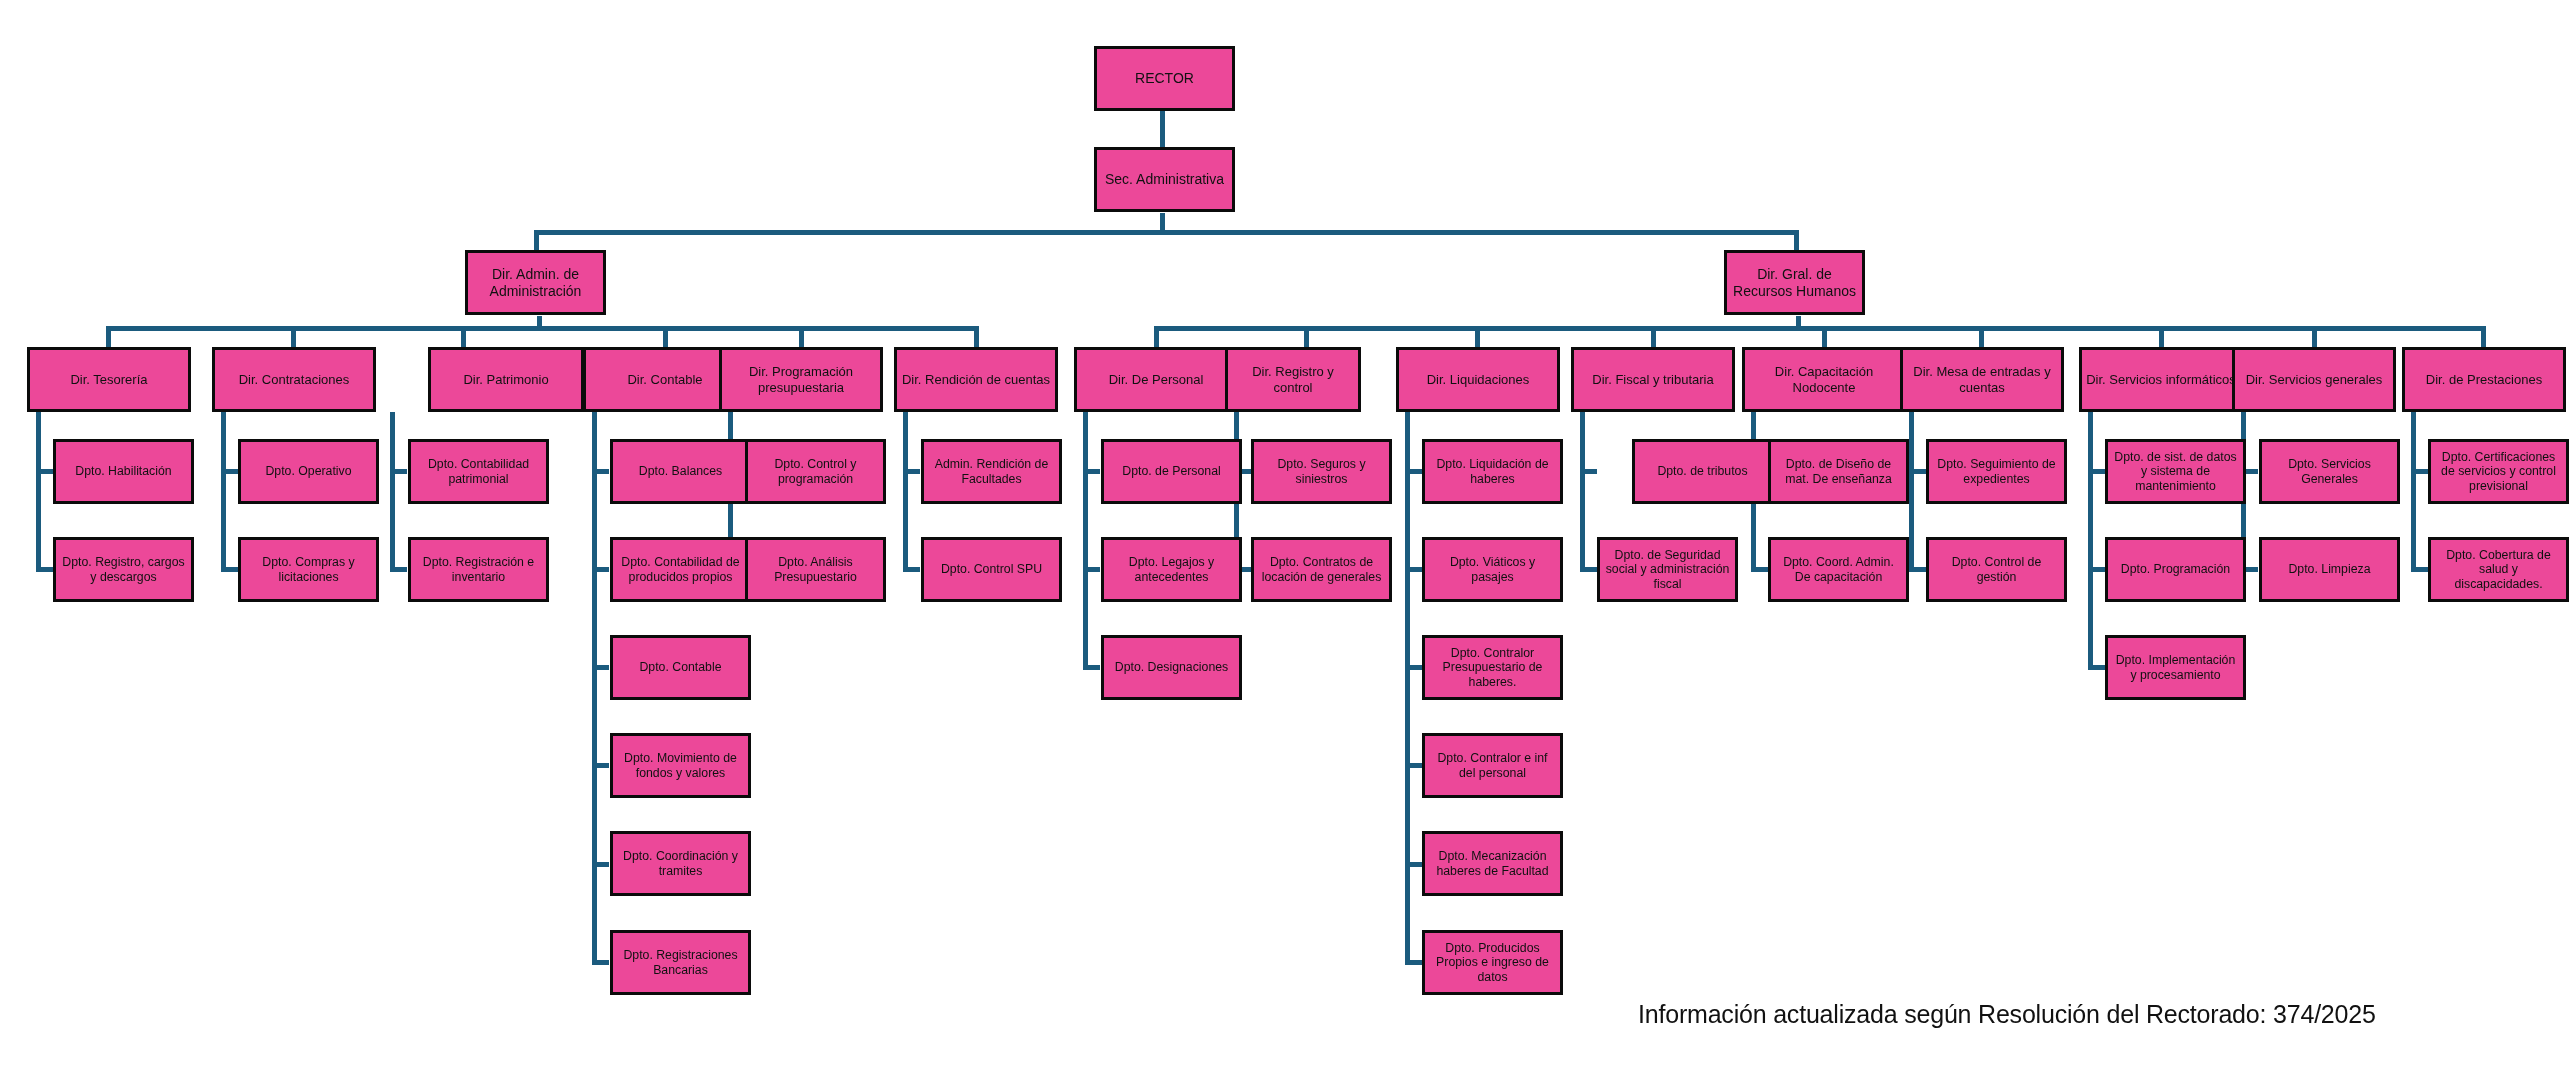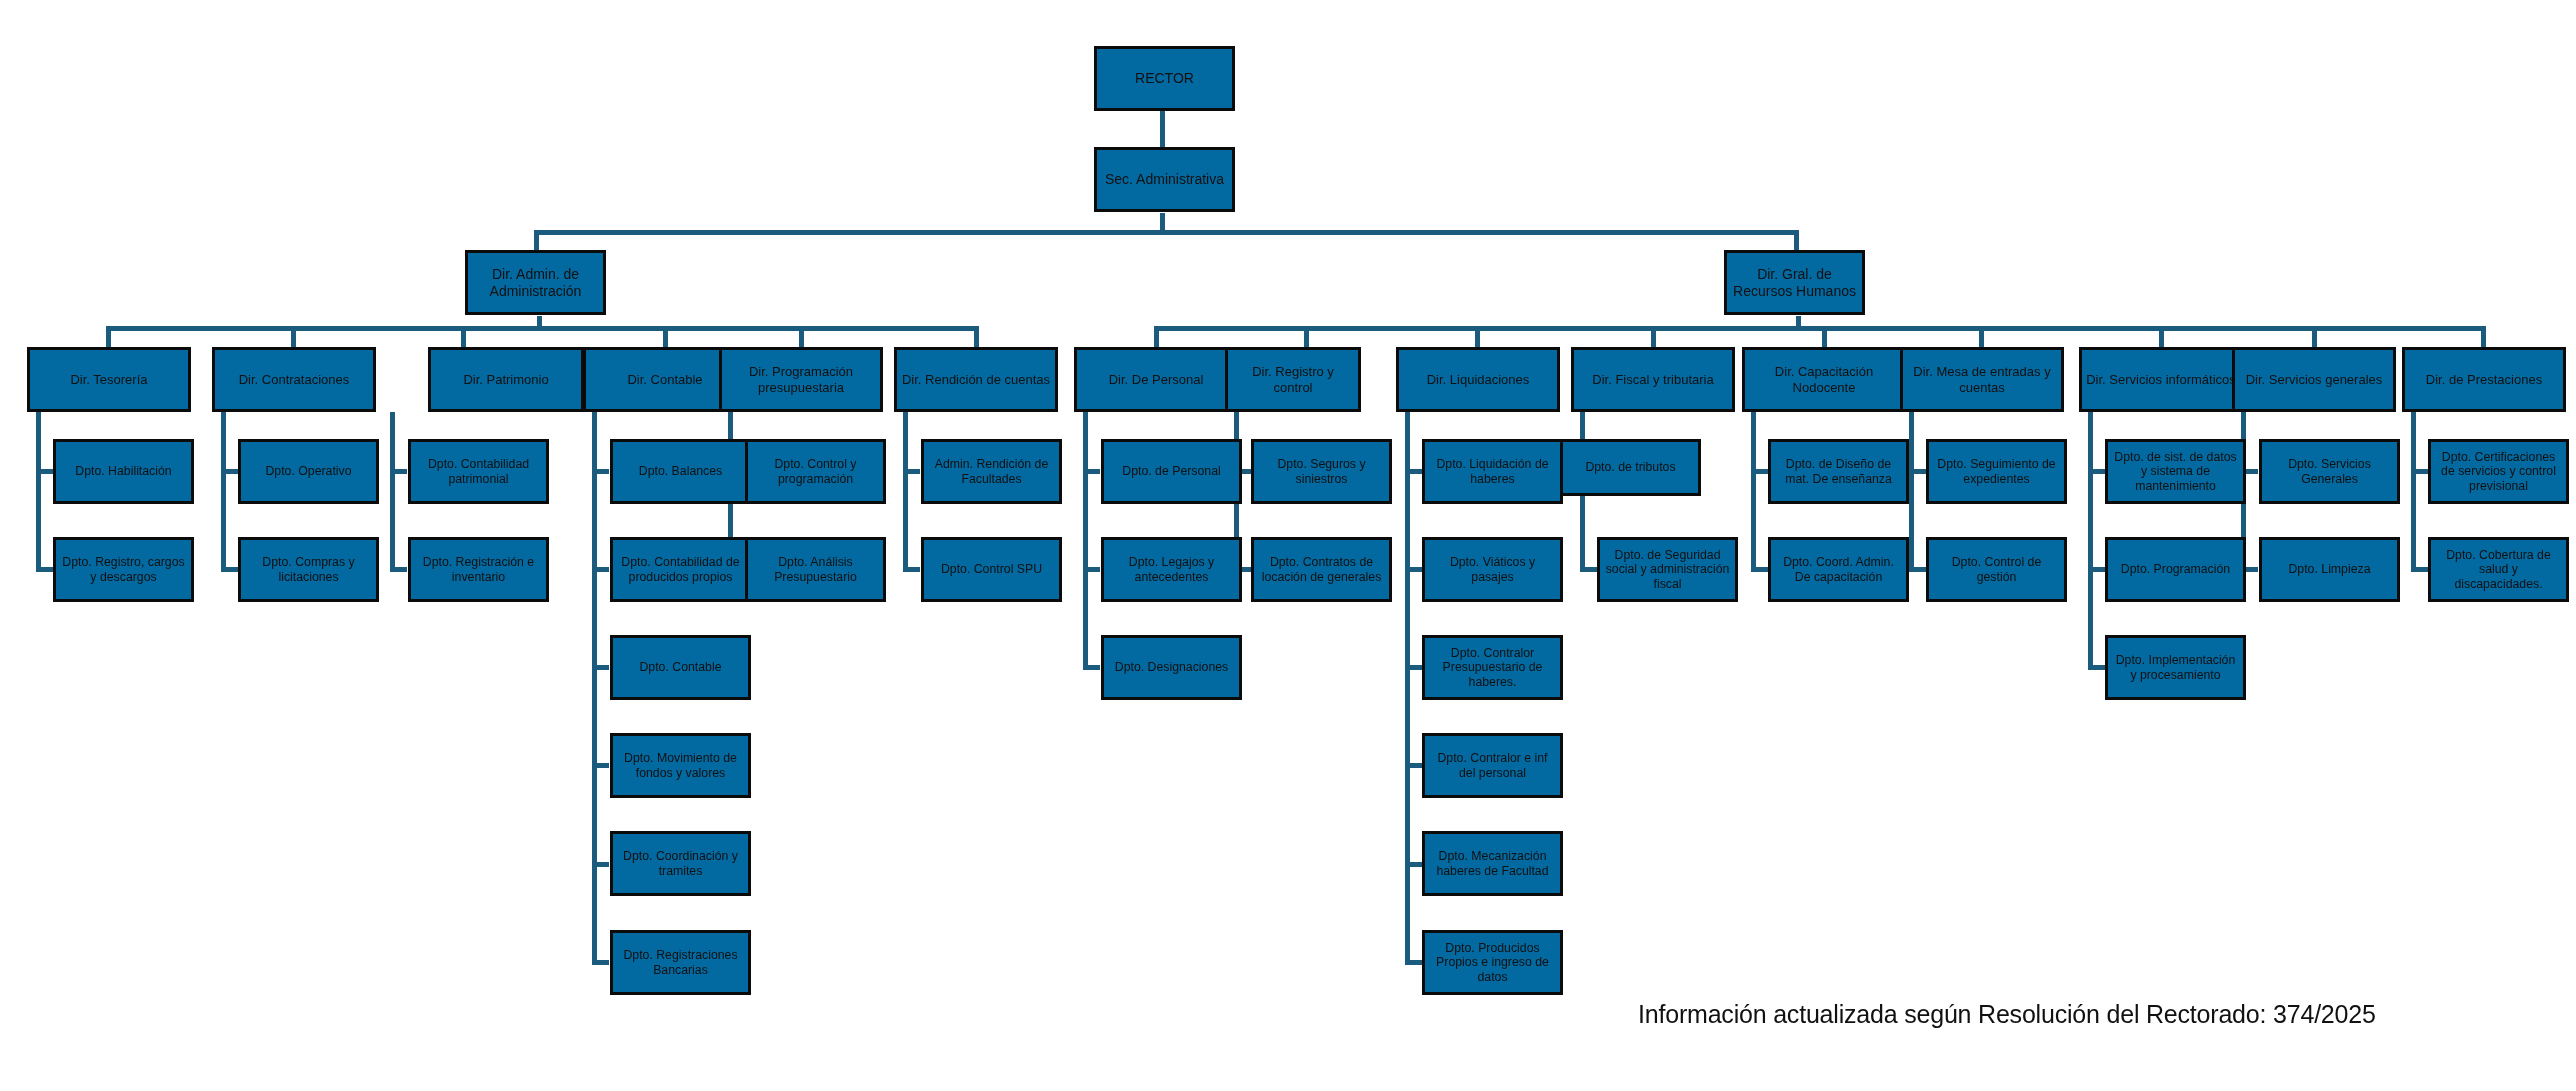--- a/index.html
+++ b/index.html
@@ -20,21 +20,21 @@
   }
   
   .conn {
     position: absolute;
     background: #1b5b7e;
   }
   
   .node {
     position: absolute;
     box-sizing: border-box;
-    background: #0369a1;
+    background: #ec4899;
     border: 3.3px solid #0b0b0b;
     display: flex;
     align-items: center;
     justify-content: center;
     text-align: center;
     z-index: 5;
     padding: 1.6px 3.3px;
     line-height: 1.18;
   }
   .node span {
@@ -243,21 +243,21 @@
       <div class="conn" style="left: 1405px; top: 960px; width: 17px; height: 4.9px;"></div>
       <div class="node lvl-dpto" style="left: 1422px; top: 930px; width: 141px; height: 65px;">
         <span>Dpto. Producidos Propios e ingreso de datos</span>
       </div>
       <div class="conn" style="left: 1651px; top: 326px; width: 4.9px; height: 21px;"></div>
       <div class="node lvl-dir" style="left: 1571px; top: 347px; width: 164px; height: 65px;">
         <span>Dir. Fiscal y tributaria</span>
       </div>
       <div class="conn" style="left: 1580px; top: 412px; width: 4.9px; height: 160px;"></div>
       <div class="conn" style="left: 1580px; top: 469px; width: 17px; height: 4.9px;"></div>
-      <div class="node lvl-dpto" style="left: 1560px; top: 439px; width: 141px; height: 57px;">
+      <div class="node lvl-dpto" style="left: 1632px; top: 439px; width: 141px; height: 65px;">
         <span>Dpto. de tributos</span>
       </div>
       <div class="conn" style="left: 1580px; top: 567px; width: 17px; height: 4.9px;"></div>
       <div class="node lvl-dpto" style="left: 1597px; top: 537px; width: 141px; height: 65px;">
         <span>Dpto. de Seguridad social y administración fiscal</span>
       </div>
       <div class="conn" style="left: 1822px; top: 326px; width: 4.9px; height: 21px;"></div>
       <div class="node lvl-dir" style="left: 1742px; top: 347px; width: 164px; height: 65px;">
         <span>Dir. Capacitación Nodocente</span>
       </div>

